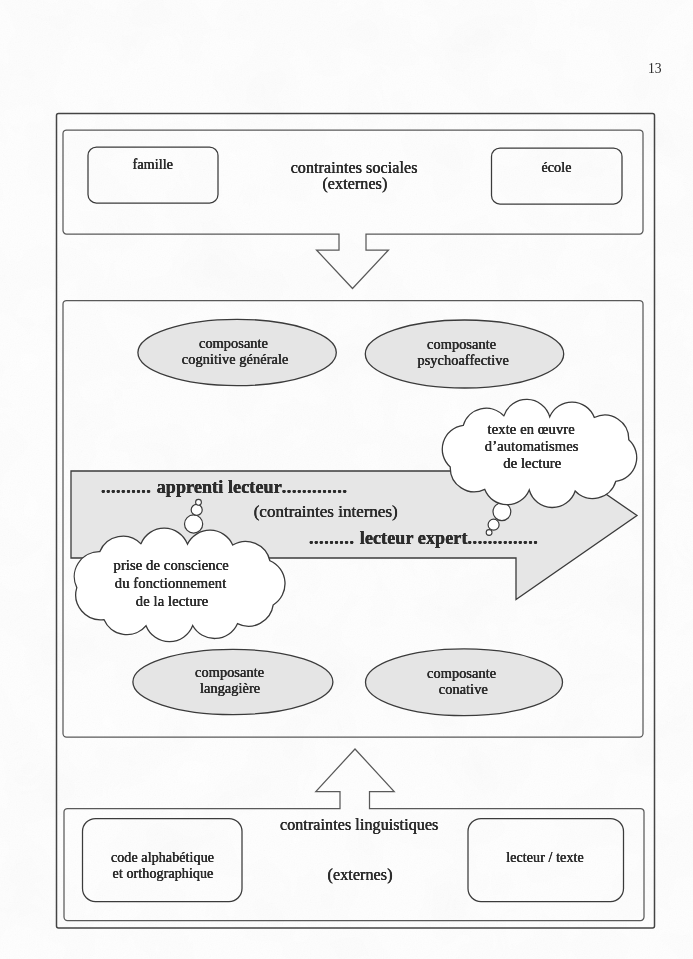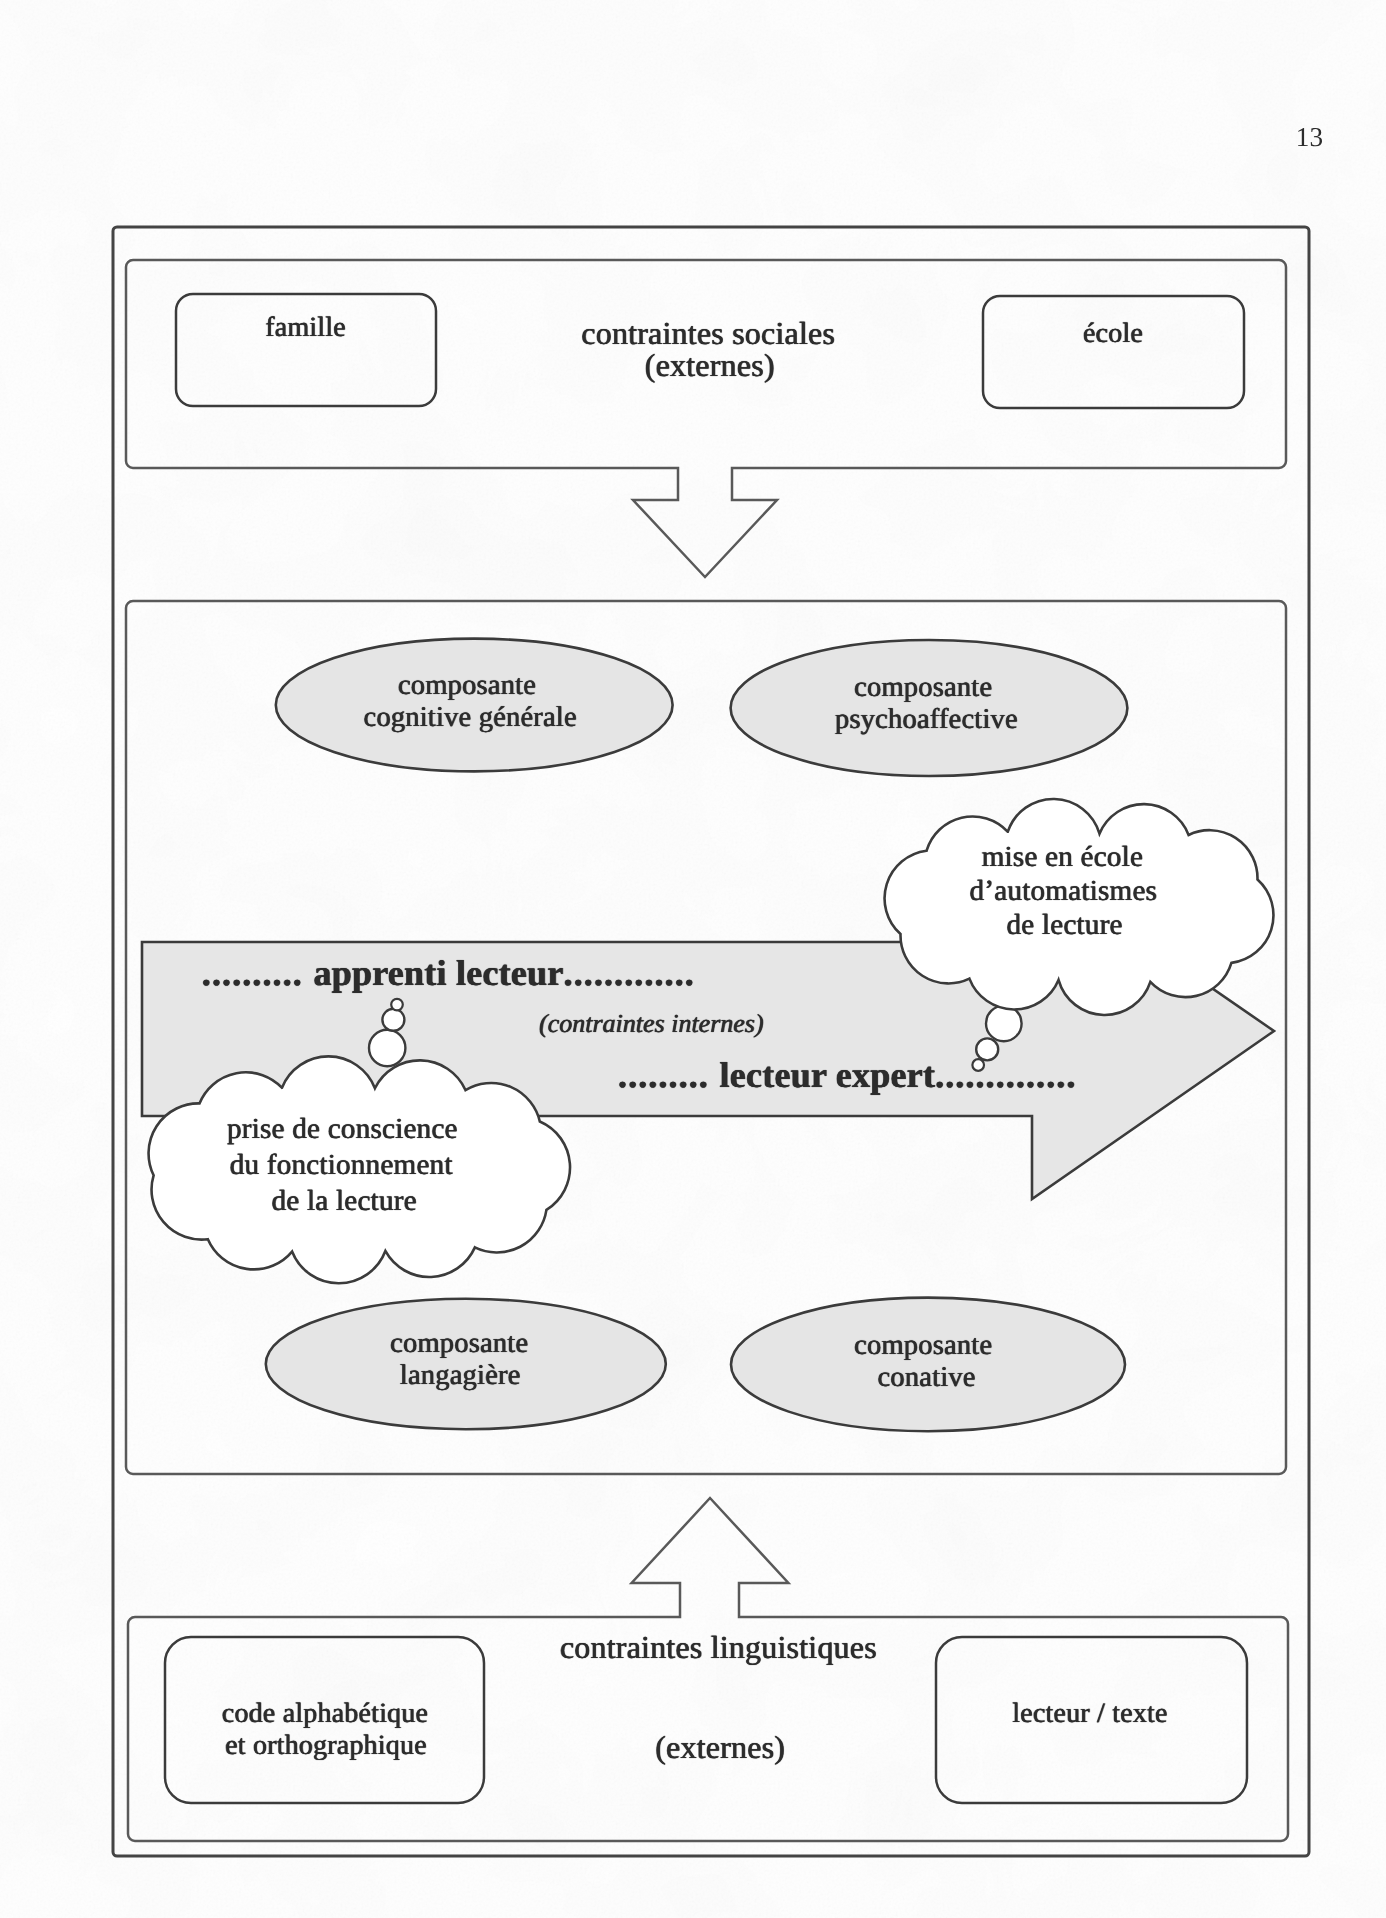--- a/index.html
+++ b/index.html
@@ -15,21 +15,21 @@
        text-shadow:0 0 .45px rgba(40,40,40,.95),.28px 0 .2px rgba(40,40,40,.6),-.28px 0 .2px rgba(40,40,40,.6);}
   #pagenum{left:661.5px;top:61.2px;font-size:13.6px;line-height:16px;}
   #fig-svg{position:absolute;left:0;top:0;}
   .boxlabel{font-size:14px;line-height:16px;letter-spacing:.1px;}
   .sectlabel{font-size:16px;line-height:16px;letter-spacing:.1px;}
   .ell-txt{font-size:14.3px;line-height:16px;letter-spacing:.08px;}
   .cloud-txt{font-size:14.6px;line-height:18px;letter-spacing:.1px;}
   .arrow-txt{font-weight:bold;font-size:18px;font-family:Liberation Serif, serif;}
   .arrow-txt .d{letter-spacing:.55px;}
   .arrow-txt .w{margin-left:5.3px;letter-spacing:.12px;}
-  .arrow-small{font-size:13px;font-style:italic;}
+  .arrow-small{font-size:17px;}
   #caption{left:54.9px;top:940.2px;width:607.5px;font-size:15.2px;line-height:17px;
            text-align:justify;text-align-last:justify;white-space:nowrap;word-spacing:4.3px;letter-spacing:0px;}
 </style>
 </head>
 <body>
 
 <div id="page">
   <svg id="paper-noise" width="693" height="959">
     <defs>
       <filter id="grain" x="0" y="0" width="100%" height="100%">
@@ -89,21 +89,21 @@
   <div class="ctr ell-txt" style="left:463.2px;top:359.9px">psychoaffective</div>
   <div class="ctr ell-txt" style="left:229.6px;top:672px">composante</div>
   <div class="ctr ell-txt" style="left:230.1px;top:687.5px">langagière</div>
   <div class="ctr ell-txt" style="left:461.6px;top:673.4px">composante</div>
   <div class="ctr ell-txt" style="left:463.3px;top:688.9px">conative</div>
 
   <div class="ctr arrow-txt" style="left:224.2px;top:486.9px"><span class="d">..........</span><span class="w">apprenti lecteur</span><span class="d">.............</span></div>
   <div class="ctr arrow-small" style="left:325.7px;top:512.3px">(contraintes internes)</div>
   <div class="ctr arrow-txt" style="left:423.65px;top:538.4px"><span class="d">.........</span><span class="w">lecteur expert</span><span class="d">..............</span></div>
 
-  <div class="ctr cloud-txt" style="left:531.2px;top:428.6px">mise en école</div>
+  <div class="ctr cloud-txt" style="left:531.2px;top:428.6px">texte en œuvre</div>
   <div class="ctr cloud-txt" style="left:531.7px;top:445.8px">d’automatismes</div>
   <div class="ctr cloud-txt" style="left:532.3px;top:462.5px">de lecture</div>
   <div class="ctr cloud-txt" style="left:171.2px;top:565px">prise de conscience</div>
   <div class="ctr cloud-txt" style="left:170.6px;top:583.2px">du fonctionnement</div>
   <div class="ctr cloud-txt" style="left:172.1px;top:600.8px">de la lecture</div>
 
   <div class="ctr boxlabel" style="left:162.5px;top:857.7px">code alphabétique</div>
   <div class="ctr boxlabel" style="left:163px;top:873.8px">et orthographique</div>
   <div class="ctr boxlabel" style="left:545px;top:858px">lecteur / texte</div>
   <div class="ctr sectlabel" style="left:359.2px;top:825px">contraintes linguistiques</div>

